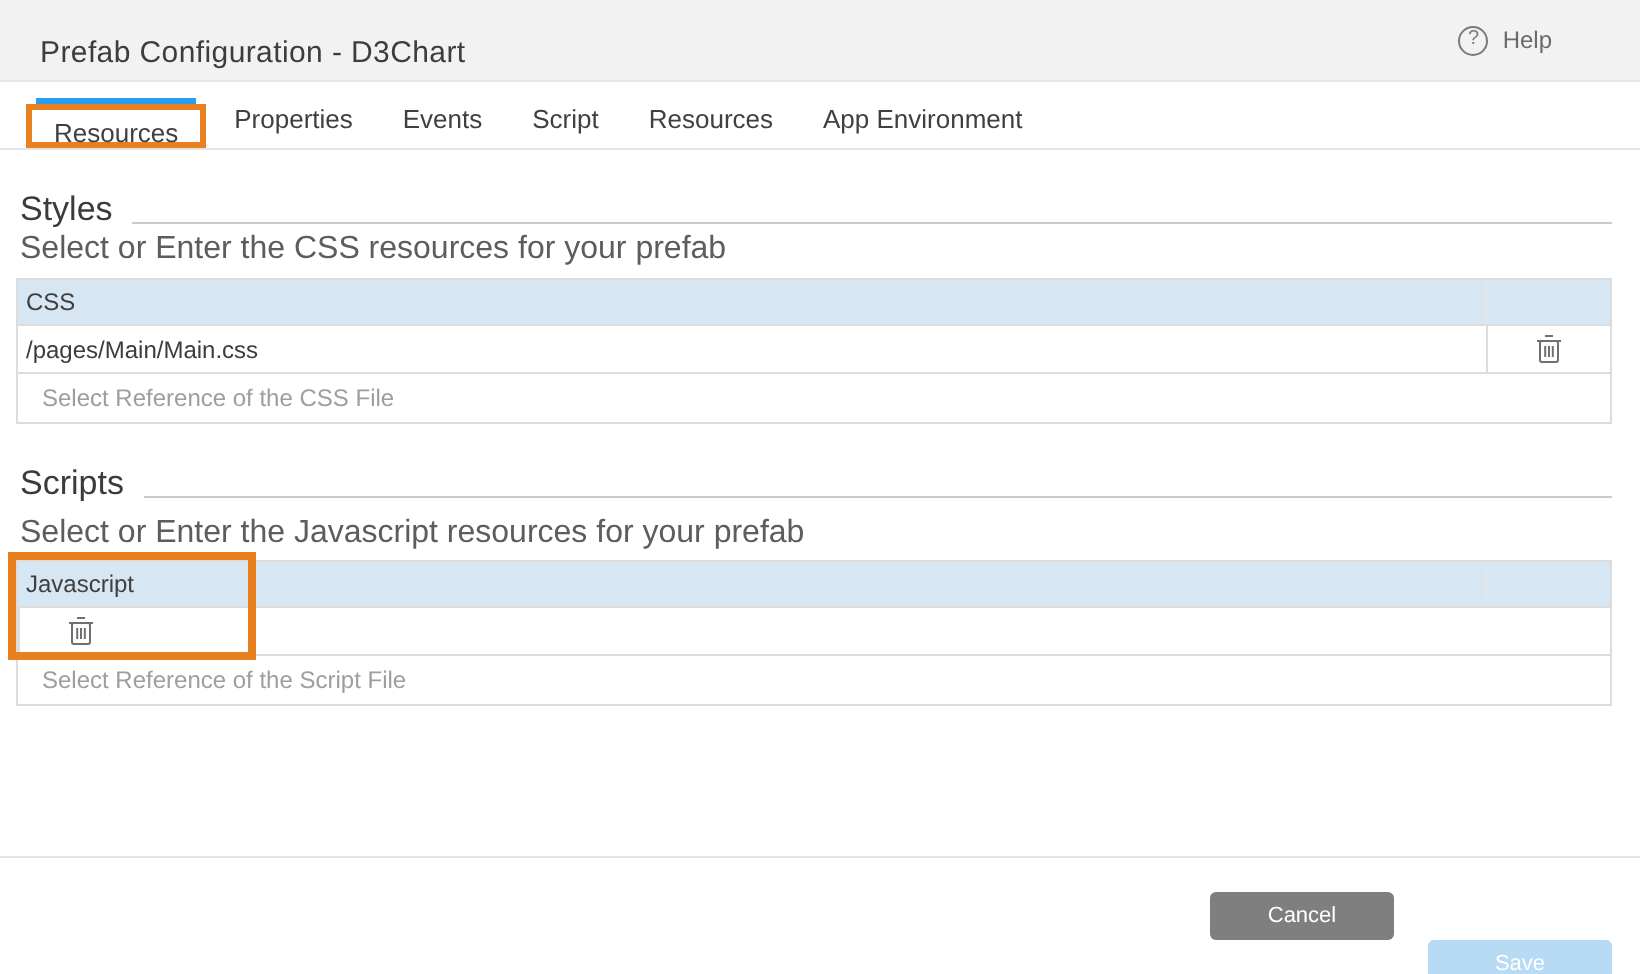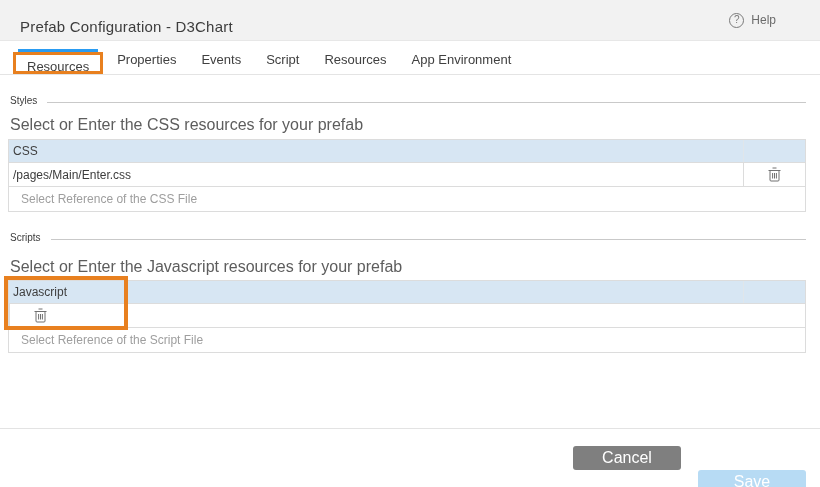--- a/index.html
+++ b/index.html
@@ -49,21 +49,21 @@
   }
   .tab.active::before{
     content:"";position:absolute;top:-6px;left:2px;right:2px;height:3px;
     background:var(--tab-indicator-blue);
   }
 
   
   .section-heading{
     position:absolute;left:10px;right:14px;
     display:flex;align-items:flex-end;
-    font-size:10px;color:#3b3b3b;
+    font-size:17px;color:#3b3b3b;
   }
   .section-heading .rule{flex:1;border-bottom:1px solid #c9c9c9;margin-left:10px;margin-bottom:3px;}
   .section-desc{position:absolute;left:10px;font-size:16px;color:#5d5d5d;}
 
   .res-table{
     position:absolute;left:8px;right:14px;
     border:1px solid var(--border-gray);background:#fff;
   }
   .tr{display:flex;align-items:center;}
   .tr.head{height:22px;background:var(--table-header-blue);color:#3f3f3f;font-size:12px;}
@@ -87,22 +87,22 @@
     position:absolute;left:4px;top:276px;width:124px;height:54px;
     border:4px solid var(--accent-orange);pointer-events:none;
   }
 
   
   .footer-rule{position:absolute;top:428px;left:0;width:820px;border-top:1px solid #e3e3e3;}
   .footer{
     position:absolute;top:446px;right:14px;display:flex;gap:17px;
   }
   .btn{
-    width:108px;height:24px;border:none;border-radius:3px;
-    font-family:inherit;font-size:16px;color:#fff;cursor:pointer;
+    width:92px;height:24px;border:none;border-radius:3px;
+    font-family:inherit;font-size:11px;color:#fff;cursor:pointer;
   }
   .btn.cancel{background:var(--cancel-gray);}
   .btn.save{background:var(--save-blue);cursor:default;margin-top:24px;}
 </style>
 </head>
 <body>
 
 <div id="app">
 
   <div class="titlebar">
@@ -127,21 +127,21 @@
     <span class="rule"></span>
   </div>
   <div class="section-desc" style="top:116px;">Select or Enter the CSS resources for your prefab</div>
 
   <div class="res-table" style="top:139px;">
     <div class="tr head">
       <div class="cell-main">CSS</div>
       <div class="cell-action"></div>
     </div>
     <div class="tr data">
-      <div class="cell-main">/pages/Main/Enter.css</div>
+      <div class="cell-main">/pages/Main/Main.css</div>
       <div class="cell-action">
         <svg class="trash-icon" width="13" height="15" viewBox="0 0 13 15">
           <g fill="none" stroke="#707070" stroke-width="1">
             <rect x="2" y="3.5" width="9" height="10.5" rx="1"></rect>
             <line x1="0.5" y1="3.5" x2="12.5" y2="3.5"></line>
             <line x1="4.5" y1="1" x2="8.5" y2="1"></line>
             <line x1="4.6" y1="6" x2="4.6" y2="11.5"></line>
             <line x1="6.5" y1="6" x2="6.5" y2="11.5"></line>
             <line x1="8.4" y1="6" x2="8.4" y2="11.5"></line>
           </g>

